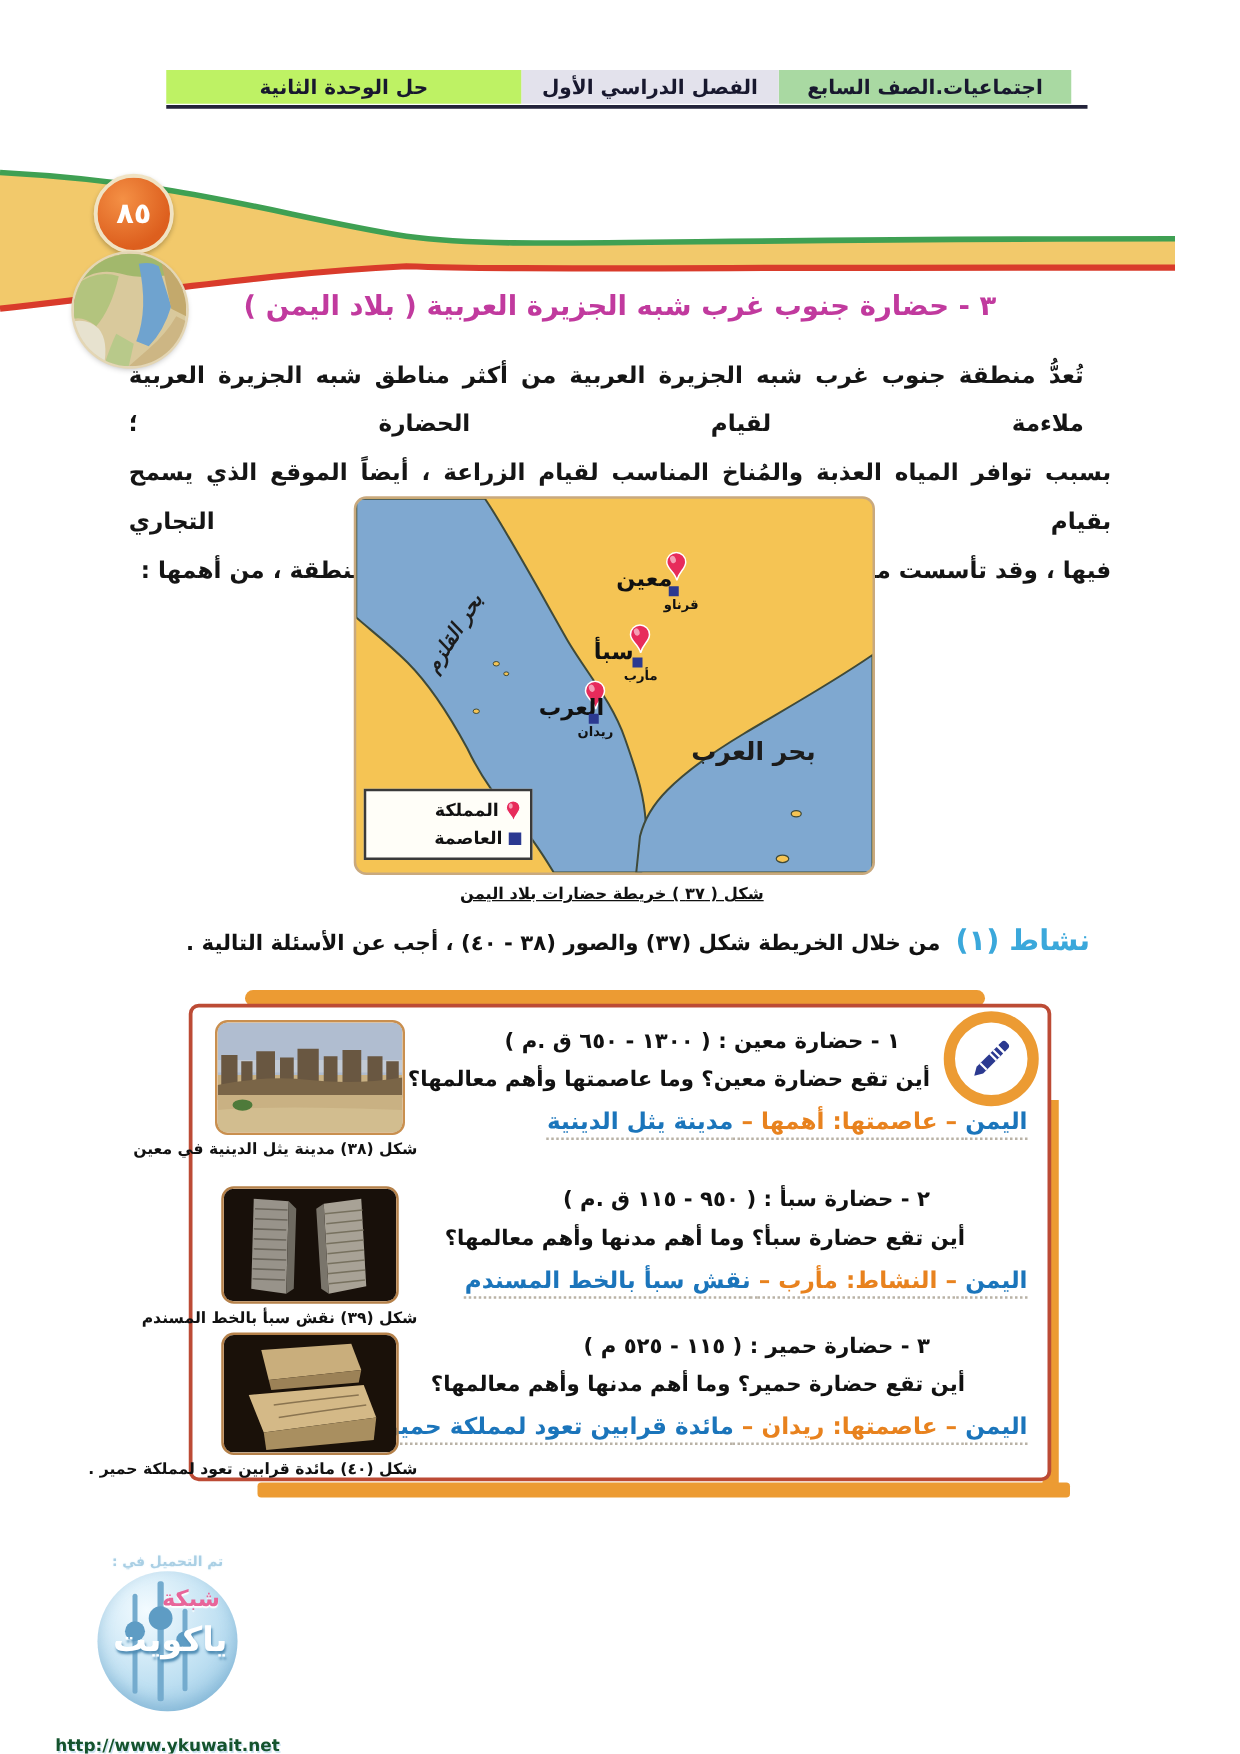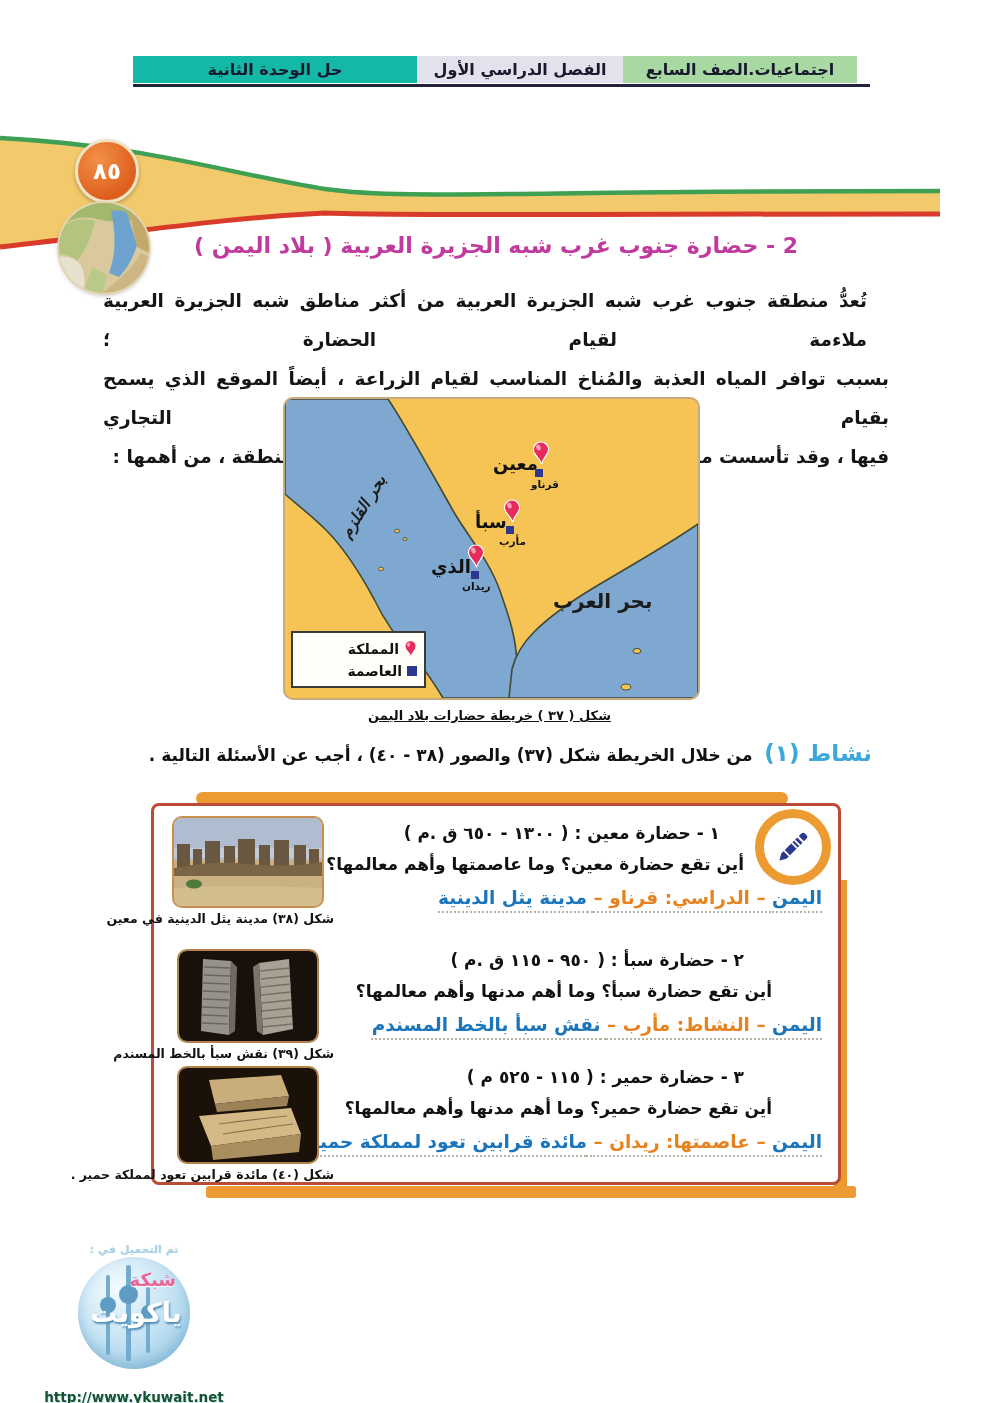--- a/index.html
+++ b/index.html
@@ -6,21 +6,21 @@
   #page{position:relative;width:992px;height:1403px;background:#ffffff;overflow:hidden;
         font-family:"DejaVu Sans","Liberation Sans",sans-serif;}
   .abs{position:absolute;}
 
   
   #header-bar{top:56px;left:133px;width:724px;height:27px;display:flex;direction:rtl;}
   .hseg{height:100%;display:flex;align-items:center;justify-content:center;
         font-weight:bold;font-size:16px;color:#18182e;}
   .hseg.green{width:234px;background:#a9d9a2;}
   .hseg.lav{width:206px;background:#e3e2ec;}
-  .hseg.cream{width:284px;background:#14b8a6;}
+  .hseg.cream{width:284px;background:#bef264;}
   #header-rule{top:84px;left:133px;width:737px;height:3px;background:#23233a;}
 
   
   #swoosh{top:128px;left:0;width:940px;height:126px;}
   #page-badge{top:139px;left:75px;width:58px;height:58px;border-radius:50%;
       background:radial-gradient(circle at 35% 30%,#f49045,#dd5f1e 70%);
       border:3px solid #f0e3c4;box-shadow:0 2px 4px rgba(0,0,0,.25);
       display:flex;align-items:center;justify-content:center;
       color:#fff;font-weight:bold;font-size:23px;}
   #globe-circle{top:203px;left:59px;width:90px;height:90px;border-radius:50%;overflow:hidden;
@@ -132,21 +132,21 @@
       <path d="M0 0 H90 V14 Q60 22 38 16 Q16 10 0 26 Z" fill="#a2b86c"></path>
       <path d="M0 26 Q18 12 36 18 Q30 44 18 58 Q8 50 0 52 Z" fill="#b3c47e"></path>
       <path d="M52 8 Q62 6 68 10 L78 42 Q72 62 60 74 L50 70 Q60 44 52 8 Z" fill="#6fa3cf"></path>
       <path d="M70 6 H90 V50 L78 44 Z" fill="#c3a96c"></path>
       <path d="M60 76 Q74 64 82 50 L90 54 V90 H44 Z" fill="#cdb684"></path>
       <path d="M0 54 Q12 52 20 60 Q28 70 24 90 H0 Z" fill="#e7e2cf"></path>
       <path d="M24 90 Q30 72 34 64 L48 72 L44 90 Z" fill="#b8c98a"></path>
     </svg>
   </div>
 
-  <div class="abs" id="lesson-title">2 -  حضارة جنوب غرب شبه الجزيرة العربية ( بلاد اليمن )</div>
+  <div class="abs" id="lesson-title">٣ -  حضارة جنوب غرب شبه الجزيرة العربية ( بلاد اليمن )</div>
 
   <div class="abs" id="paragraph">
     <div class="pl1">تُعدُّ منطقة جنوب غرب شبه الجزيرة العربية من أكثر مناطق شبه الجزيرة العربية ملاءمة لقيام الحضارة ؛</div>
     <div class="pl2">بسبب توافر المياه العذبة والمُناخ المناسب لقيام الزراعة ، أيضاً الموقع الذي يسمح بقيام النشاط التجاري</div>
     <div class="pl3">فيها ، وقد تأسست منذ الألف الثالث (ق .م) دويلات عدة في هذه المنطقة ، من أهمها :</div>
   </div>
 
   <div class="abs" id="map">
     <svg class="sea" width="413" height="299" viewBox="0 0 413 299" preserveAspectRatio="none">
       <path d="M0 0 L103 0 C120 25 150 80 170 115 C185 140 205 163 215 192 C222 212 229 232 231 252 C233 268 231 284 228 299 L158 299 C150 286 141 271 129 258 C113 241 99 221 89 200 C76 176 61 151 41 131 C26 116 10 104 0 95 Z" fill="#7fa8d0" stroke="#3f4a3a" stroke-width="1.6"></path>
@@ -174,21 +174,21 @@
       <ellipse cx="6.4" cy="6.6" rx="2.2" ry="3" fill="rgba(255,255,255,.55)" transform="rotate(-20 6.4 6.6)"></ellipse>
     </svg>
     <div class="k-name" style="left:190px;top:112px;">سبأ</div>
     <div class="cap-sq" style="left:221px;top:127px;"></div>
     <div class="k-cap" style="left:214px;top:136px;">مأرب</div>
 
     <svg class="pin" style="left:182px;top:145px;" width="18" height="25" viewBox="0 0 18 25">
       <path d="M9 1 a7.6 7.6 0 0 1 7.6 7.6 c0 5.6-5.2 7.2-7.1 14.6 c-1.9-7.4-8.1-9-8.1-14.6 A7.6 7.6 0 0 1 9 1 Z" fill="#e72b5b" stroke="#ffffff" stroke-width="1.2"></path>
       <ellipse cx="6.4" cy="6.6" rx="2.2" ry="3" fill="rgba(255,255,255,.55)" transform="rotate(-20 6.4 6.6)"></ellipse>
     </svg>
-    <div class="k-name" style="left:146px;top:157px;">الذي</div>
+    <div class="k-name" style="left:146px;top:157px;">العرب</div>
     <div class="cap-sq" style="left:186px;top:172px;"></div>
     <div class="k-cap" style="left:177px;top:181px;">ريدان</div>
 
     <div id="legend">
       <div class="leg-row">
         <svg width="13" height="18" viewBox="0 0 18 25">
           <path d="M9 1 a7.6 7.6 0 0 1 7.6 7.6 c0 5.6-5.2 7.2-7.1 14.6 c-1.9-7.4-8.1-9-8.1-14.6 A7.6 7.6 0 0 1 9 1 Z" fill="#e72b5b" stroke="#ffffff" stroke-width="1.2"></path>
           <ellipse cx="6.4" cy="6.6" rx="2.2" ry="3" fill="rgba(255,255,255,.55)"></ellipse>
         </svg>
         <span>المملكة</span>
@@ -211,21 +211,21 @@
   <div class="abs" id="box-botbar"></div>
 
   <div class="abs" id="qbox">
 
     <div class="qrow qb1">
       <div class="qcol">
         <div class="qhead">١ - حضارة معين : ( ١٣٠٠ - ٦٥٠ ق .م )</div>
         <div class="qq">أين تقع حضارة معين؟ وما عاصمتها وأهم معالمها؟</div>
         <div class="qans">
           <span class="ans-blue">اليمن</span>
-          <span class="ans-orange">– الدراسي: قرناو –</span>
+          <span class="ans-orange">– عاصمتها: أهمها –</span>
           <span class="ans-blue">مدينة يثل الدينية</span>
         </div>
       </div>
       <figure class="qfig">
         <div class="imgbox photo">
           <svg width="148" height="88" viewBox="0 0 148 88">
             <rect width="148" height="88" fill="#c9b183"></rect>
             <rect width="148" height="42" fill="#b0bdd0"></rect>
             <rect y="30" width="148" height="10" fill="#c2cad4"></rect>
             <g fill="#695741">

